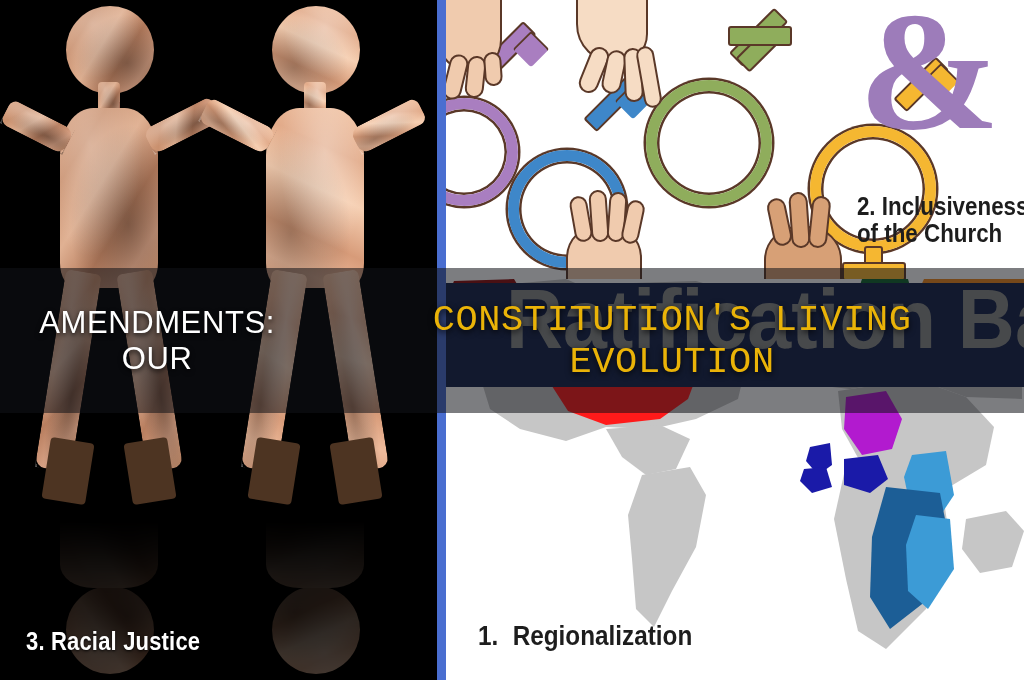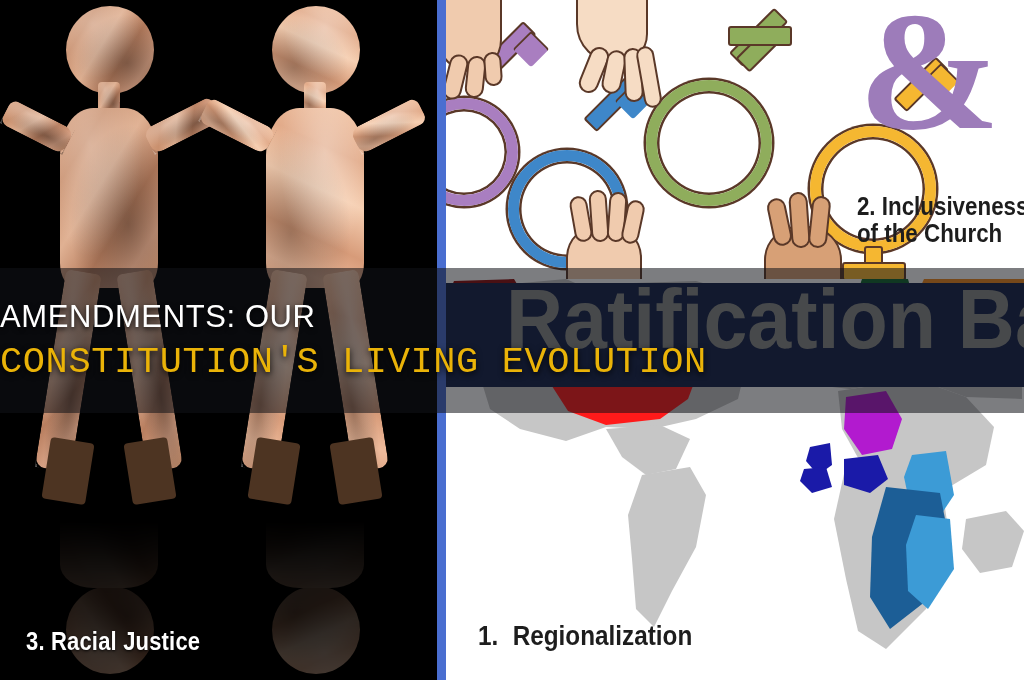--- a/index.html
+++ b/index.html
@@ -150,22 +150,22 @@
     white-space:nowrap; transform:scaleX(.94); transform-origin:left top;
   }
 
   
   .title-band{
     position:absolute; left:0; top:268px; width:1024px; height:145px;
     background:rgba(16,18,24,.55); z-index:6;
   }
   .title-wrap{
     position:absolute; left:0; top:268px; width:1024px; height:145px;
-    z-index:7; display:flex; flex-direction:column;
-    align-items:flex-start; justify-content:center; gap:6px;
+    z-index:7; display:flex; flex-direction:row;
+    align-items:center; justify-content:center; gap:6px;
     text-align:center;
   }
   .title-line1{
     color:#ffffff; font-size:31px; letter-spacing:.6px;
     font-family:"Liberation Sans","DejaVu Sans", sans-serif;
     text-shadow:0 2px 5px rgba(0,0,0,.85);
   }
   .title-line2{
     color:#eab308; font-size:37px; letter-spacing:.6px;
     font-family:Liberation Mono, monospace;

